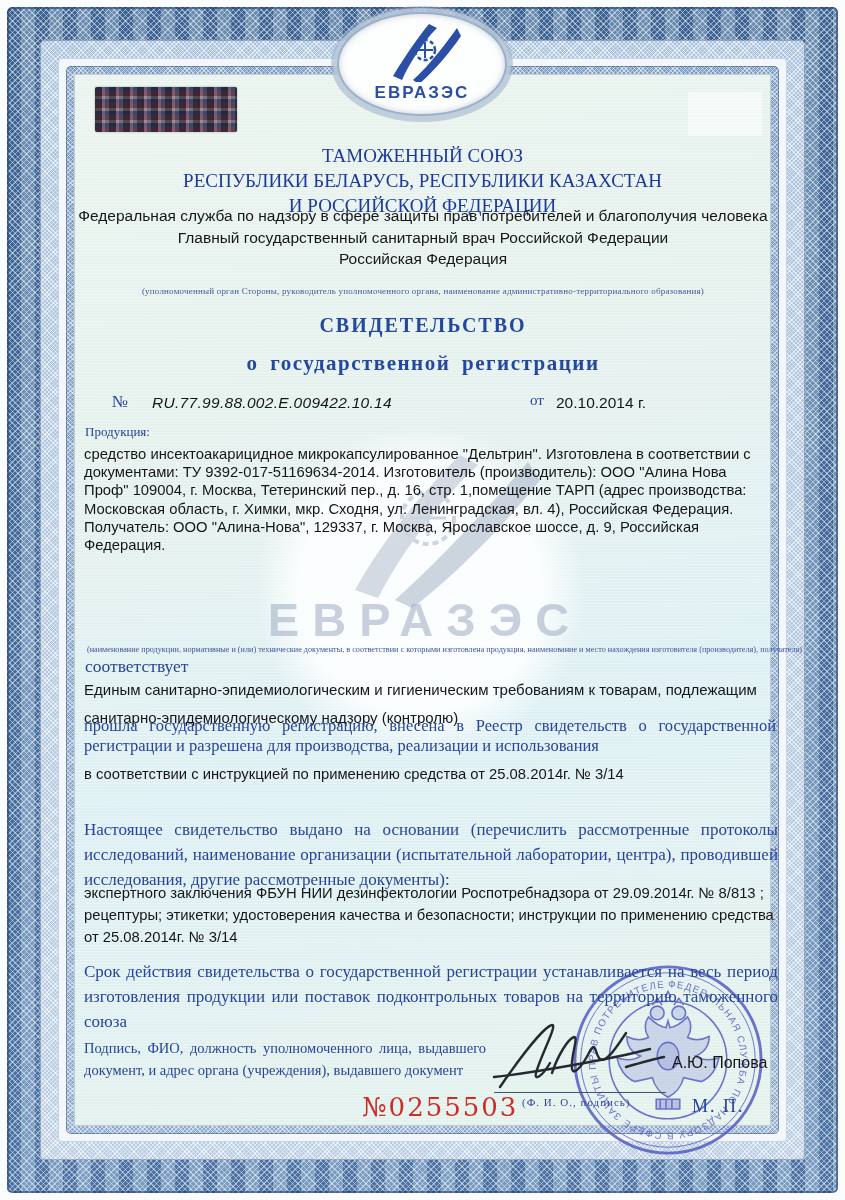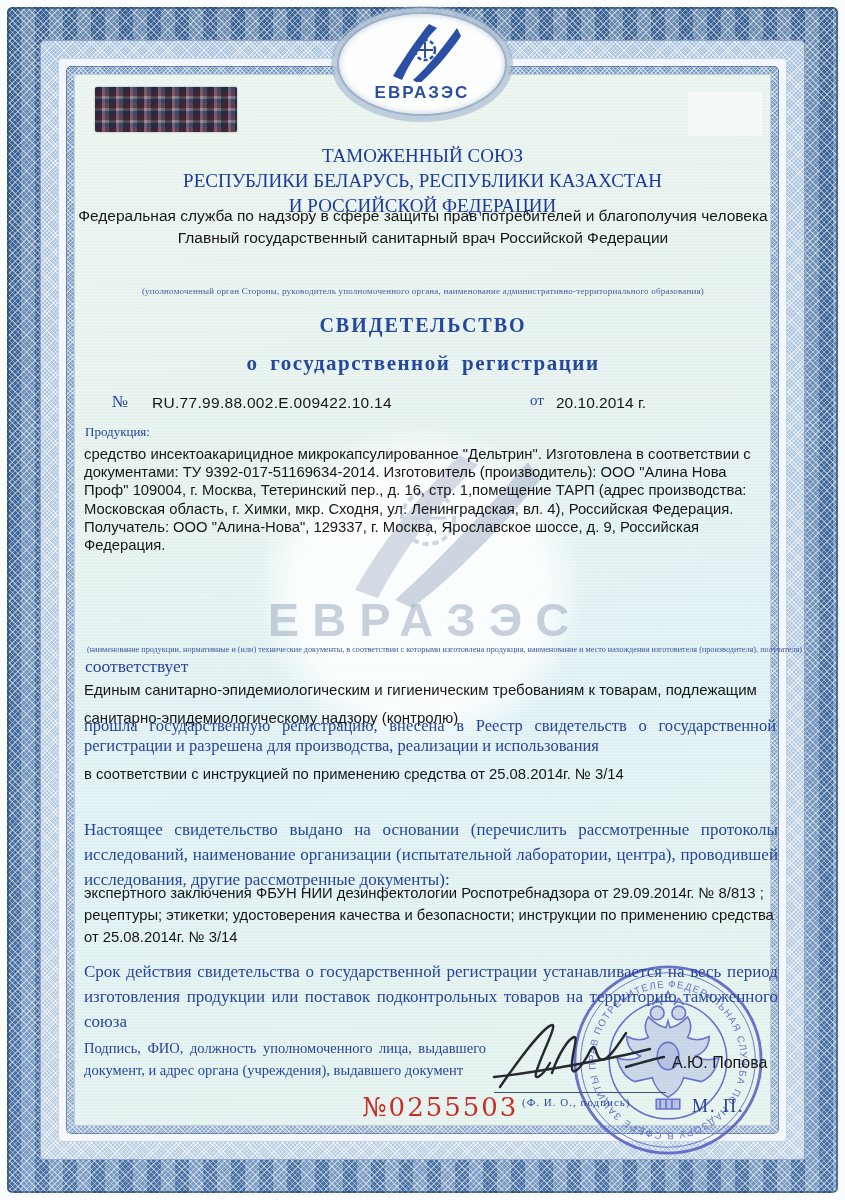--- a/index.html
+++ b/index.html
@@ -56,21 +56,21 @@
   .hdr-union{left:80px;top:143px;width:685px;z-index:6;font-weight:normal;font-size:19px;
       line-height:25px;color:#1d3a9a;}
   .hdr-auth{left:78px;top:205px;width:690px;z-index:6;font-size:15.5px;line-height:21.5px;}
   .hdr-note{left:78px;top:286px;width:690px;z-index:6;font-size:9px;color:#44599a;
       letter-spacing:.2px;white-space:nowrap;overflow:visible;}
   .title{left:78px;top:314px;width:690px;z-index:6;font-weight:bold;font-size:20px;
       letter-spacing:2px;color:#24489e;}
   .subtitle{left:78px;top:351px;width:690px;z-index:6;font-weight:bold;font-size:21px;
       letter-spacing:1.5px;word-spacing:5px;color:#24489e;}
   .no-label{left:112px;top:392px;font-size:17px;z-index:6;}
-  .no-value{left:152px;top:394px;font-size:15.5px;z-index:6;letter-spacing:.3px;}
+  .no-value{left:152px;top:394px;font-size:15.5px;z-index:6;letter-spacing:.3px;font-style:italic;}
   .date-label{left:530px;top:392px;font-size:15px;z-index:6;}
   .date-value{left:556px;top:394px;font-size:15.5px;z-index:6;}
   .prod-label{left:85px;top:424px;font-size:13px;z-index:6;}
   .prod-text{left:84px;top:445px;width:690px;z-index:6;font-size:14.8px;line-height:18.2px;}
   .watermark{left:255px;top:425px;width:330px;height:330px;z-index:2;border-radius:50%;
       background:radial-gradient(circle, rgba(252,254,255,.95) 52%, rgba(252,254,255,0) 71%);}
   .wm-text{left:175px;top:592px;width:500px;z-index:3;text-align:center;
       font-family:"Liberation Sans",sans-serif;font-weight:bold;font-size:47px;
       letter-spacing:13px;color:rgba(156,171,192,.55);}
   .prod-note{left:80px;top:645px;width:690px;z-index:6;font-size:8.2px;color:#3f549b;
@@ -127,20 +127,21 @@
   </div>
 
   <div class="abs hdr-union center">
     <div>ТАМОЖЕННЫЙ СОЮЗ</div>
     <div>РЕСПУБЛИКИ БЕЛАРУСЬ, РЕСПУБЛИКИ КАЗАХСТАН</div>
     <div>И РОССИЙСКОЙ ФЕДЕРАЦИИ</div>
   </div>
   <div class="abs hdr-auth sans center">
     <div>Федеральная служба по надзору в сфере защиты прав потребителей и благополучия человека</div>
     <div>Главный государственный санитарный врач Российской Федерации</div>
+    <div>Российская Федерация</div>
   </div>
   <div class="abs hdr-note center">(уполномоченный орган Стороны, руководитель уполномоченного органа, наименование административно-территориального образования)</div>
 
   <div class="abs title center">СВИДЕТЕЛЬСТВО</div>
   <div class="abs subtitle center">о государственной регистрации</div>
 
   <div class="abs no-label serifblue">№</div>
   <div class="abs no-value sans">RU.77.99.88.002.E.009422.10.14</div>
   <div class="abs date-label serifblue">от</div>
   <div class="abs date-value sans">20.10.2014 г.</div>

